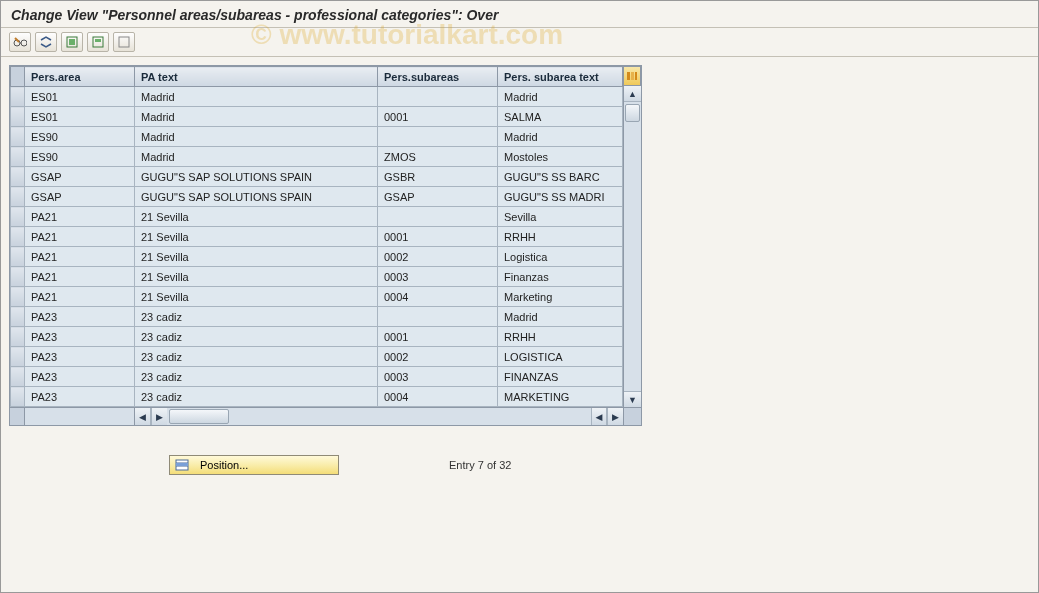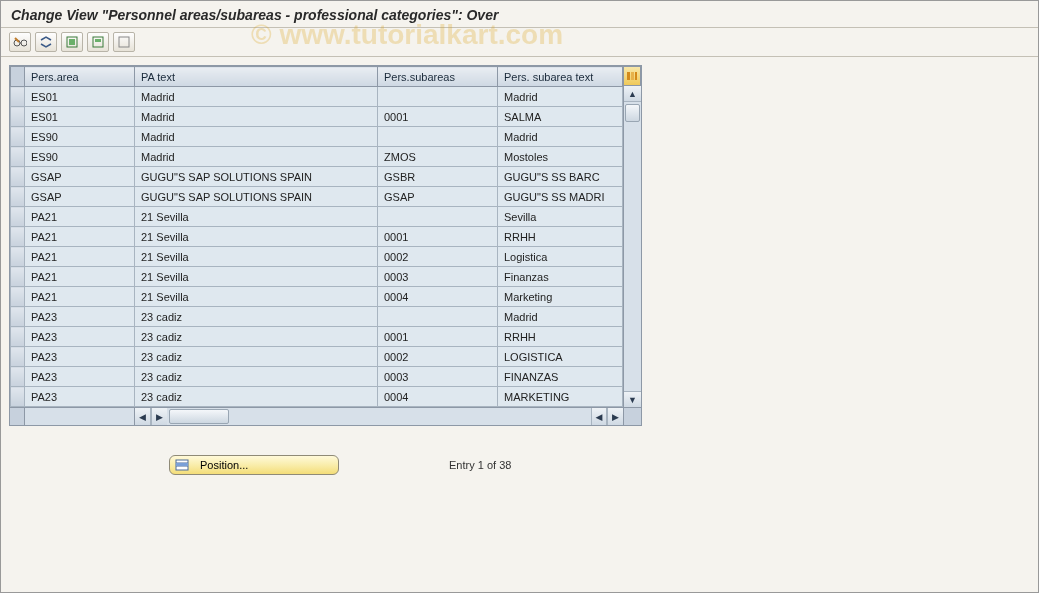--- a/index.html
+++ b/index.html
@@ -68,21 +68,21 @@
   .grid-body { }
   table.grid {
     border-collapse: collapse;
     font-size: 11px;
   }
   table.grid th {
     background: linear-gradient(#e9edf2,#ced8e3);
     border: 1px solid #8d98a6;
     padding: 3px 6px;
     text-align: left;
-    font-weight: normal;
+    font-weight: bold;
     color: #1a2a3a;
     height: 20px;
     margin-top: 12px;
   }
   table.grid th.selcol { width: 14px; background:#c7d1dd; }
   table.grid td {
     border: 1px solid #a8b4c0;
     padding: 2px 6px;
     height: 20px;
     background: #dfe8ef;
@@ -137,21 +137,21 @@
   
   .footer-row {
     display:flex; align-items:center; gap:110px;
     margin: 28px 0 0 160px;
   }
   .position-btn {
     display:flex; align-items:center;
     border:1px solid #8f8a77;
     background: linear-gradient(#fff9d9,#f9edab,#f4dd78);
     padding: 2px 18px 2px 4px;
-    border-radius:6px;
+    border-radius:0;
     font-size:11px;
     width:170px;
     cursor:pointer;
     justify-content:flex-start;
     gap:10px;
   }
   .position-btn .icon {
     width:16px;height:14px;display:flex;align-items:center;justify-content:center;
   }
   .entry-text { color:#333; }
@@ -361,15 +361,15 @@
       <span class="icon">
         <svg width="14" height="12">
             <rect x="1" y="1" width="12" height="10" fill="#fff" stroke="#4a6a9a"></rect>
             <line x1="1" y1="4" x2="13" y2="4" stroke="#4a6a9a"></line>
             <line x1="1" y1="7" x2="13" y2="7" stroke="#4a6a9a"></line>
             <rect x="1" y="4" width="12" height="3" fill="#7aa0d8"></rect>
           </svg>
       </span>
       <span>Position...</span>
     </div>
-    <div class="entry-text">Entry 1 of 38</div>
+    <div class="entry-text">Entry 7 of 32</div>
   </div>
 </div>
 
 </body></html>

